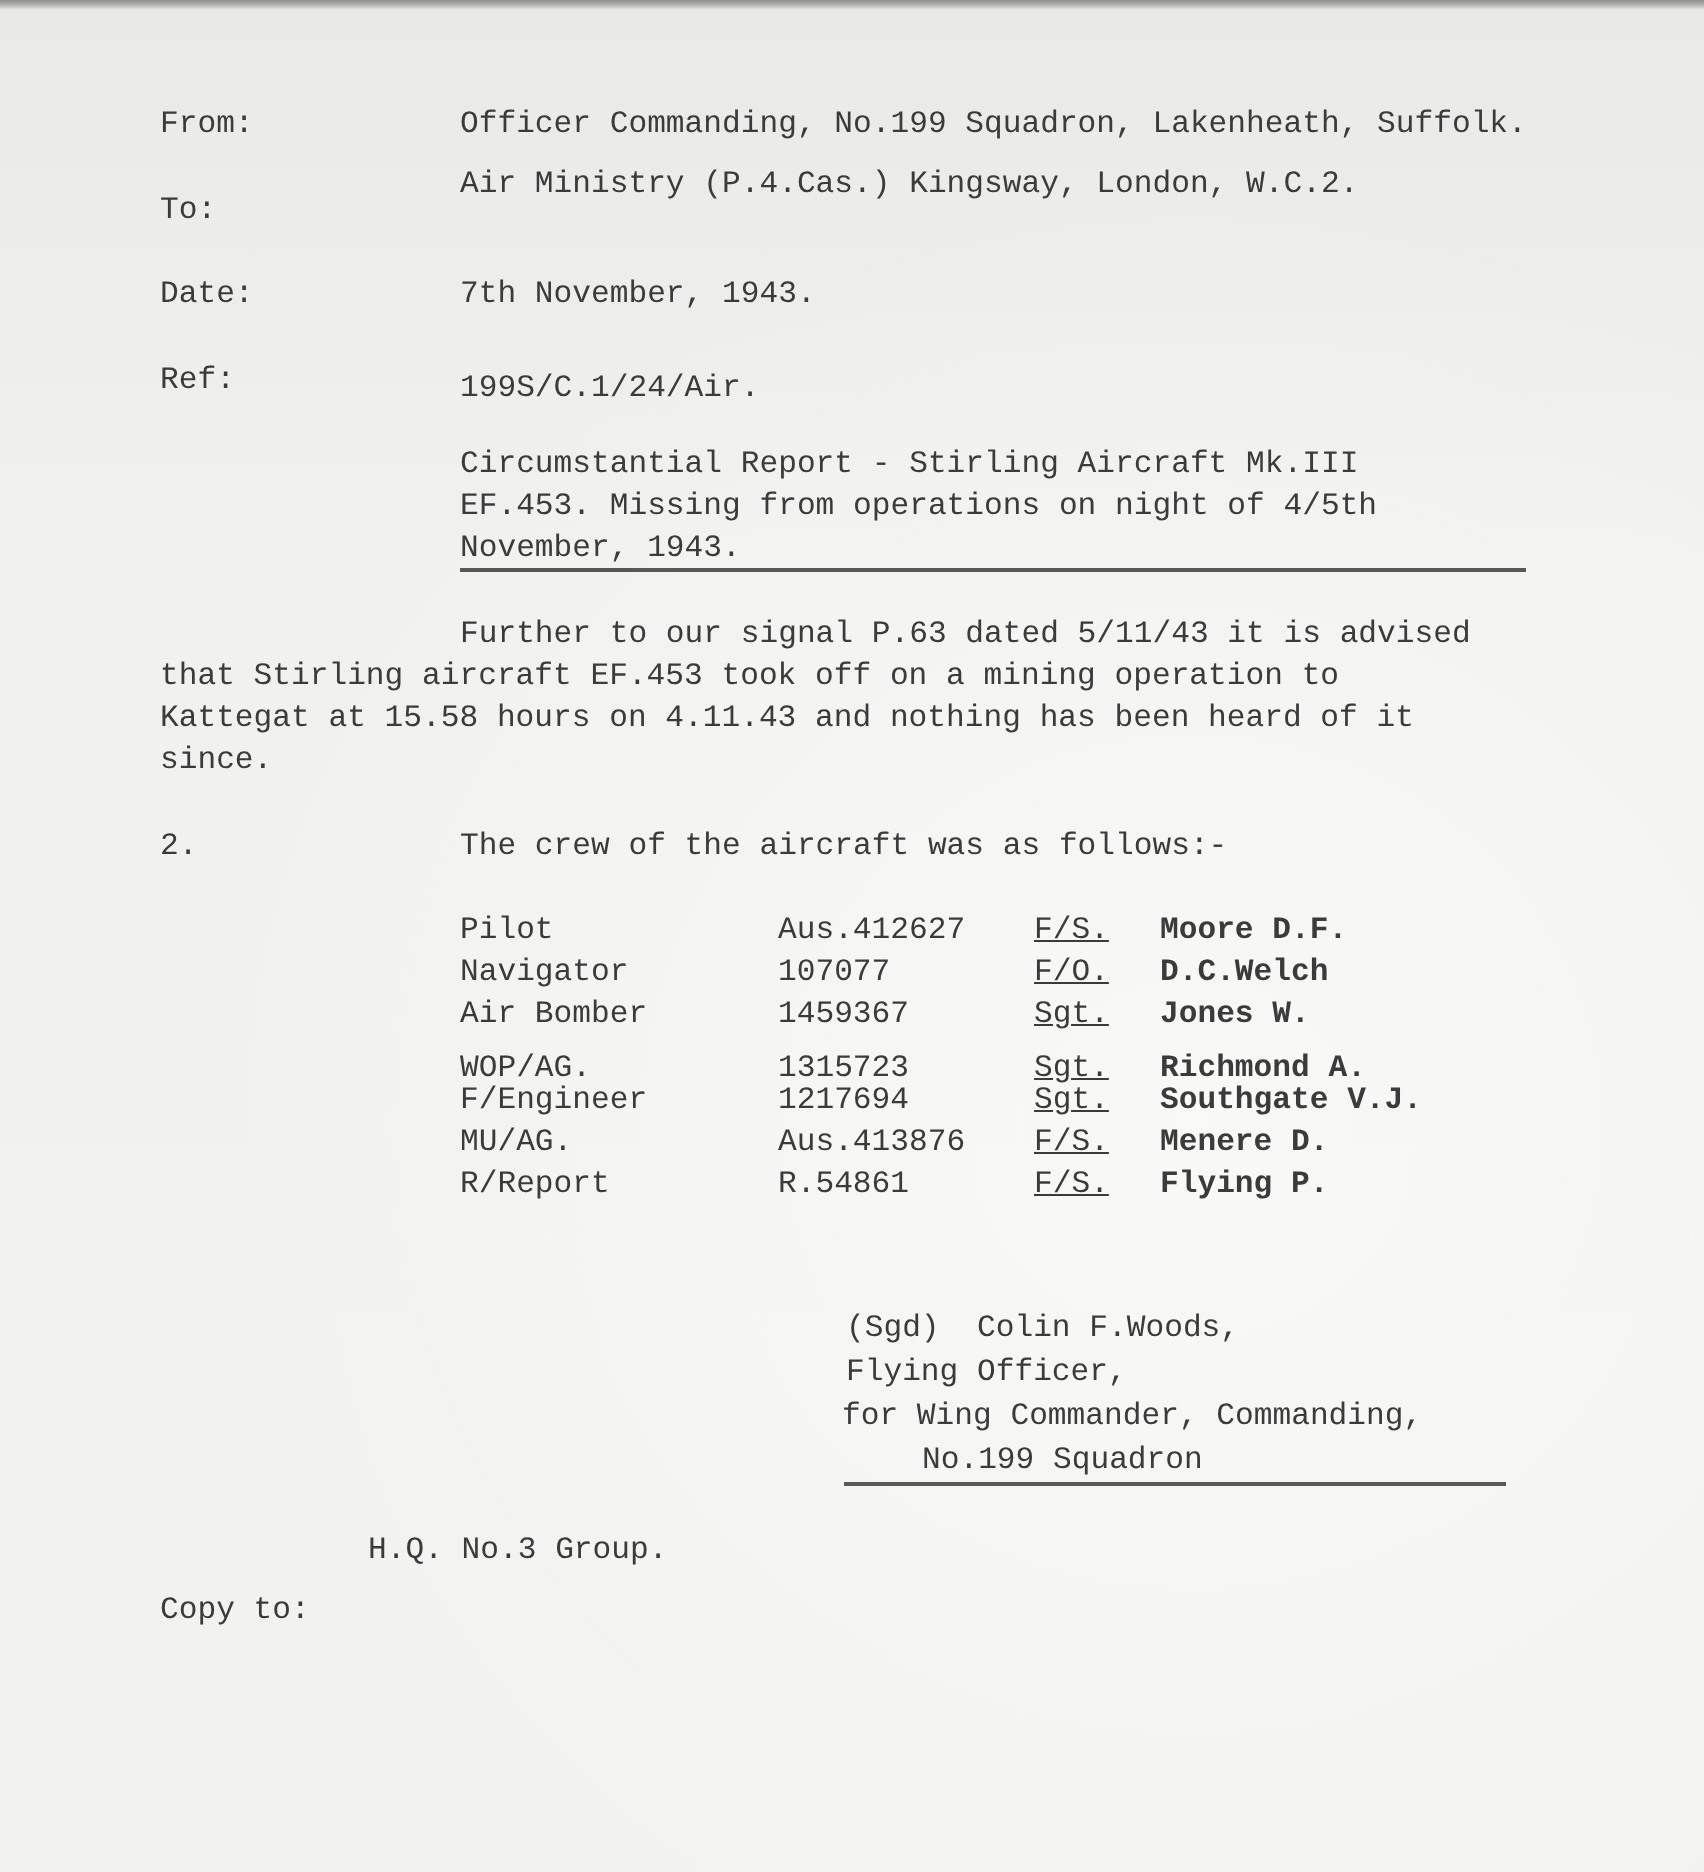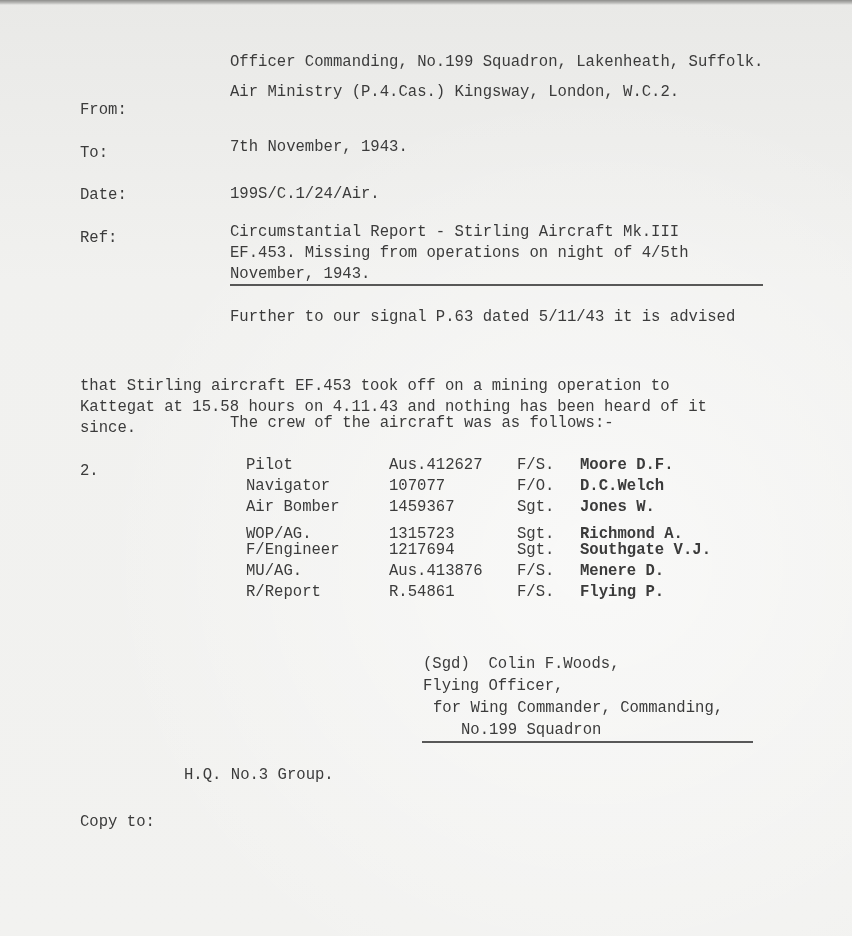--- a/index.html
+++ b/index.html
@@ -18,30 +18,30 @@
   }
   .top-edge {
     position: absolute; left: 0; top: 0; width: 852px; height: 5px;
     background: linear-gradient(180deg, #8d8d8b 0%, #bdbdbb 60%, rgba(230,230,228,0) 100%);
   }
   .t {
     position: absolute; white-space: pre;
     font-size: 15.6px; line-height: 21px; letter-spacing: 0px;
     color: #3b3b3b;
   }
-  .lbl { left: 80px; margin-top: 48px; }
+  .lbl { left: 80px; }
   .val { left: 230px; }
   .ul {
     position: absolute; height: 2px; background: #3c3c3c; opacity: 0.85;
   }
   .crew-row { position: absolute; left: 0; height: 21px; width: 852px; }
   .crew-row .c { position: absolute; white-space: pre; font-size: 15.6px; line-height: 21px; color: #3b3b3b; }
-  .c-role { left: 230px; margin-left: 16px; }
+  .c-role { left: 230px; }
   .c-num { left: 389px; }
-  .c-rank { left: 517px; }
+  .c-rank { left: 517px; text-decoration: underline; }
   .c-name { left: 580px; font-weight: bold; }
 </style>
 </head>
 <body>
 
 <div class="page">
   <div class="top-edge"></div>
 
   <div>
     <span class="t lbl" style="top:52px">From:</span>
@@ -117,22 +117,22 @@
       <span class="c c-role">R/Report</span>
       <span class="c c-num">R.54861</span>
       <span class="c c-rank">F/S.</span>
       <span class="c c-name">Flying P.</span>
     </div>
   </div>
 
   <div>
     <span class="t" style="left:423px; top:654px">(Sgd)  Colin F.Woods,</span>
     <span class="t" style="left:423px; top:676px">Flying Officer,</span>
-    <span class="t" style="left:433px; top:698px">for Wing Commander, Commanding,</span>
+    <span class="t" style="left:421px; top:698px">for Wing Commander, Commanding,</span>
     <span class="t" style="left:461px; top:720px">No.199 Squadron</span>
     <div class="ul" style="left:422px; top:741px; width:331px;"></div>
   </div>
 
   <div>
-    <span class="t lbl" style="top:764px">Copy to:</span>
+    <span class="t lbl" style="top:795px">Copy to:</span>
     <span class="t" style="left:184px; top:765px">H.Q. No.3 Group.</span>
   </div>
 </div>
 
 </body></html>

